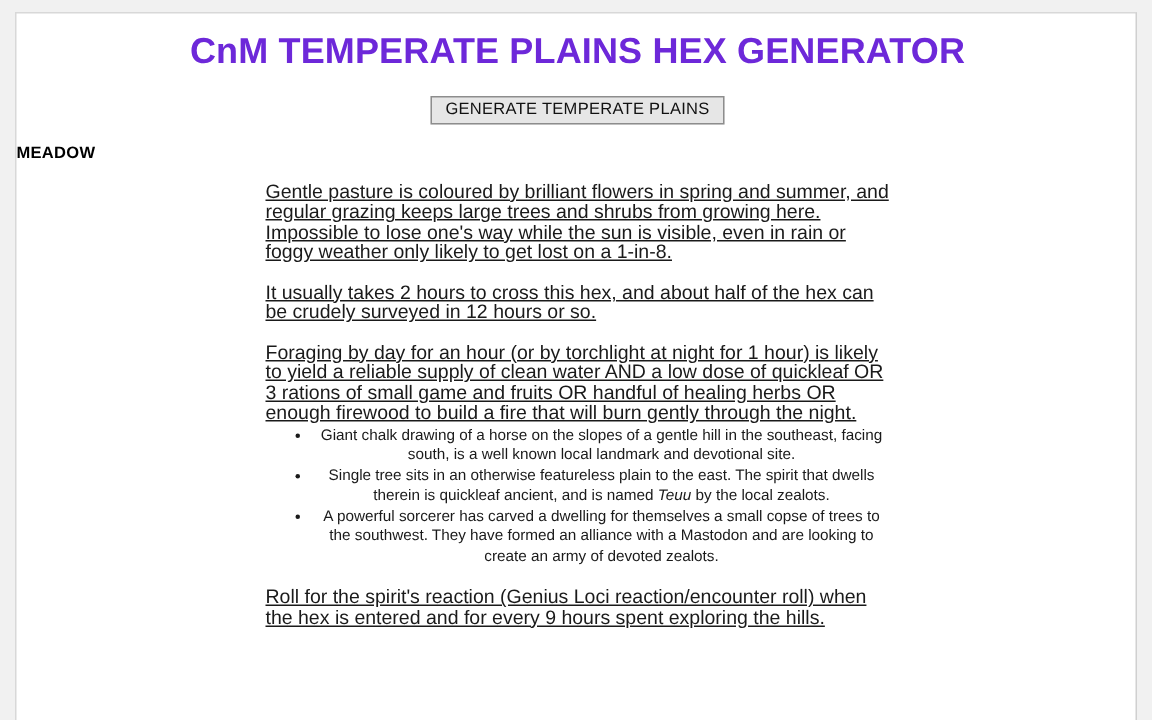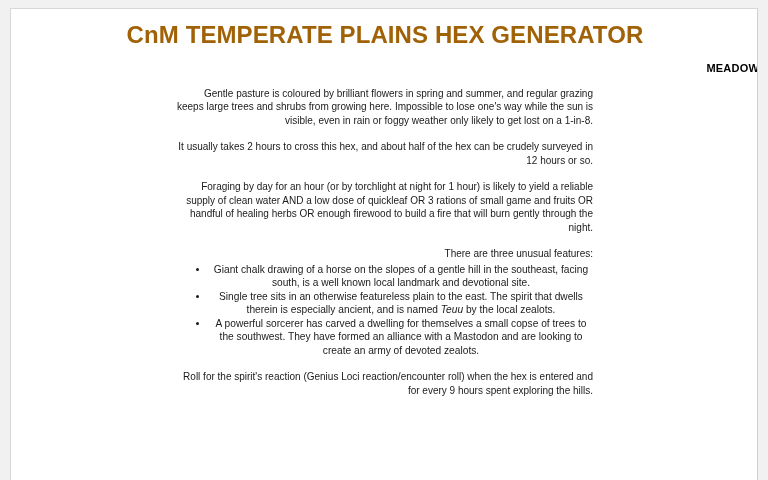--- a/index.html
+++ b/index.html
@@ -32,57 +32,58 @@
     padding: 0;
     box-sizing: border-box;
   }
   .title {
     text-align: center;
     font-size: 24px;
     font-weight: bold;
     letter-spacing: 0.1px;
     margin: 12px 0 0 0;
     line-height: 1.15;
-    color: #a16207;
+    color: #6d28d9;
   }
   .btn-wrap {
     text-align: center;
     margin-top: 14px;
   }
   .gen-btn {
     font-family: "Liberation Sans", sans-serif;
     font-size: 11px;
     letter-spacing: 0.2px;
     color: #111;
     background: #e6e6e6;
     border: 1px solid #8d8d8d;
     padding: 2px 9px 3px 9px;
     line-height: 1.1;
     cursor: pointer;
     border-radius: 0;
   }
 
   .hex-name {
-    text-align: right;
+    text-align: left;
     font-size: 11px;
     font-weight: bold;
     margin: 13px 0 0 0;
     letter-spacing: 0.2px;
   }
 
   .body-wrap {
     width: 416px;
     margin: 0 auto;
   }
   p.para {
-    text-align: right;
-    font-size: 10px;
+    text-align: left;
+    font-size: 13px;
     line-height: 13.5px;
     margin: 13px 0 0 0;
     color: #1a1a1a;
+    text-decoration: underline;
   }
 
   ul.features {
     list-style: disc;
     text-align: center;
     font-size: 10.2px;
     line-height: 13.5px;
     margin: 2px 0 0 0;
     padding: 0 0 0 32px;
     color: #1a1a1a;
@@ -95,39 +96,41 @@
   em { }
 </style>
 </head>
 <body>
 
 <div id="page-frame">
   <div id="doc">
 
     <h1 class="title">CnM TEMPERATE PLAINS HEX GENERATOR</h1>
 
+    <div class="btn-wrap">
+      <button class="gen-btn">GENERATE TEMPERATE PLAINS</button>
+    </div>
 
     <div class="hex-name">MEADOW</div>
 
     <div class="body-wrap">
 
       <p class="para">Gentle pasture is coloured by brilliant flowers in spring and summer, and regular grazing keeps large trees and shrubs from growing here. Impossible to lose one's way while the sun is visible, even in rain or foggy weather only likely to get lost on a 1-in-8.</p>
 
       <p class="para">It usually takes 2 hours to cross this hex, and about half of the hex can be crudely surveyed in 12 hours or so.</p>
 
       <p class="para">Foraging by day for an hour (or by torchlight at night for 1 hour) is likely to yield a reliable supply of clean water AND a low dose of quickleaf OR 3 rations of small game and fruits OR handful of healing herbs OR enough firewood to build a fire that will burn gently through the night.</p>
 
-      <p class="para">There are three unusual features:</p>
 
       <ul class="features">
         <li>
           <span>Giant chalk drawing of a horse on the slopes of a gentle hill in the southeast, facing south, is a well known local landmark and devotional site.</span><em></em><span></span>
         </li>
         <li>
-          <span>Single tree sits in an otherwise featureless plain to the east. The spirit that dwells therein is especially ancient, and is named </span><em>Teuu</em><span> by the local zealots.</span>
+          <span>Single tree sits in an otherwise featureless plain to the east. The spirit that dwells therein is quickleaf ancient, and is named </span><em>Teuu</em><span> by the local zealots.</span>
         </li>
         <li>
           <span>A powerful sorcerer has carved a dwelling for themselves a small copse of trees to the southwest. They have formed an alliance with a Mastodon and are looking to create an army of devoted zealots.</span><em></em><span></span>
         </li>
       </ul>
 
 
       <p class="para">Roll for the spirit's reaction (Genius Loci reaction/encounter roll) when the hex is entered and for every 9 hours spent exploring the hills.</p>
 
     </div>

